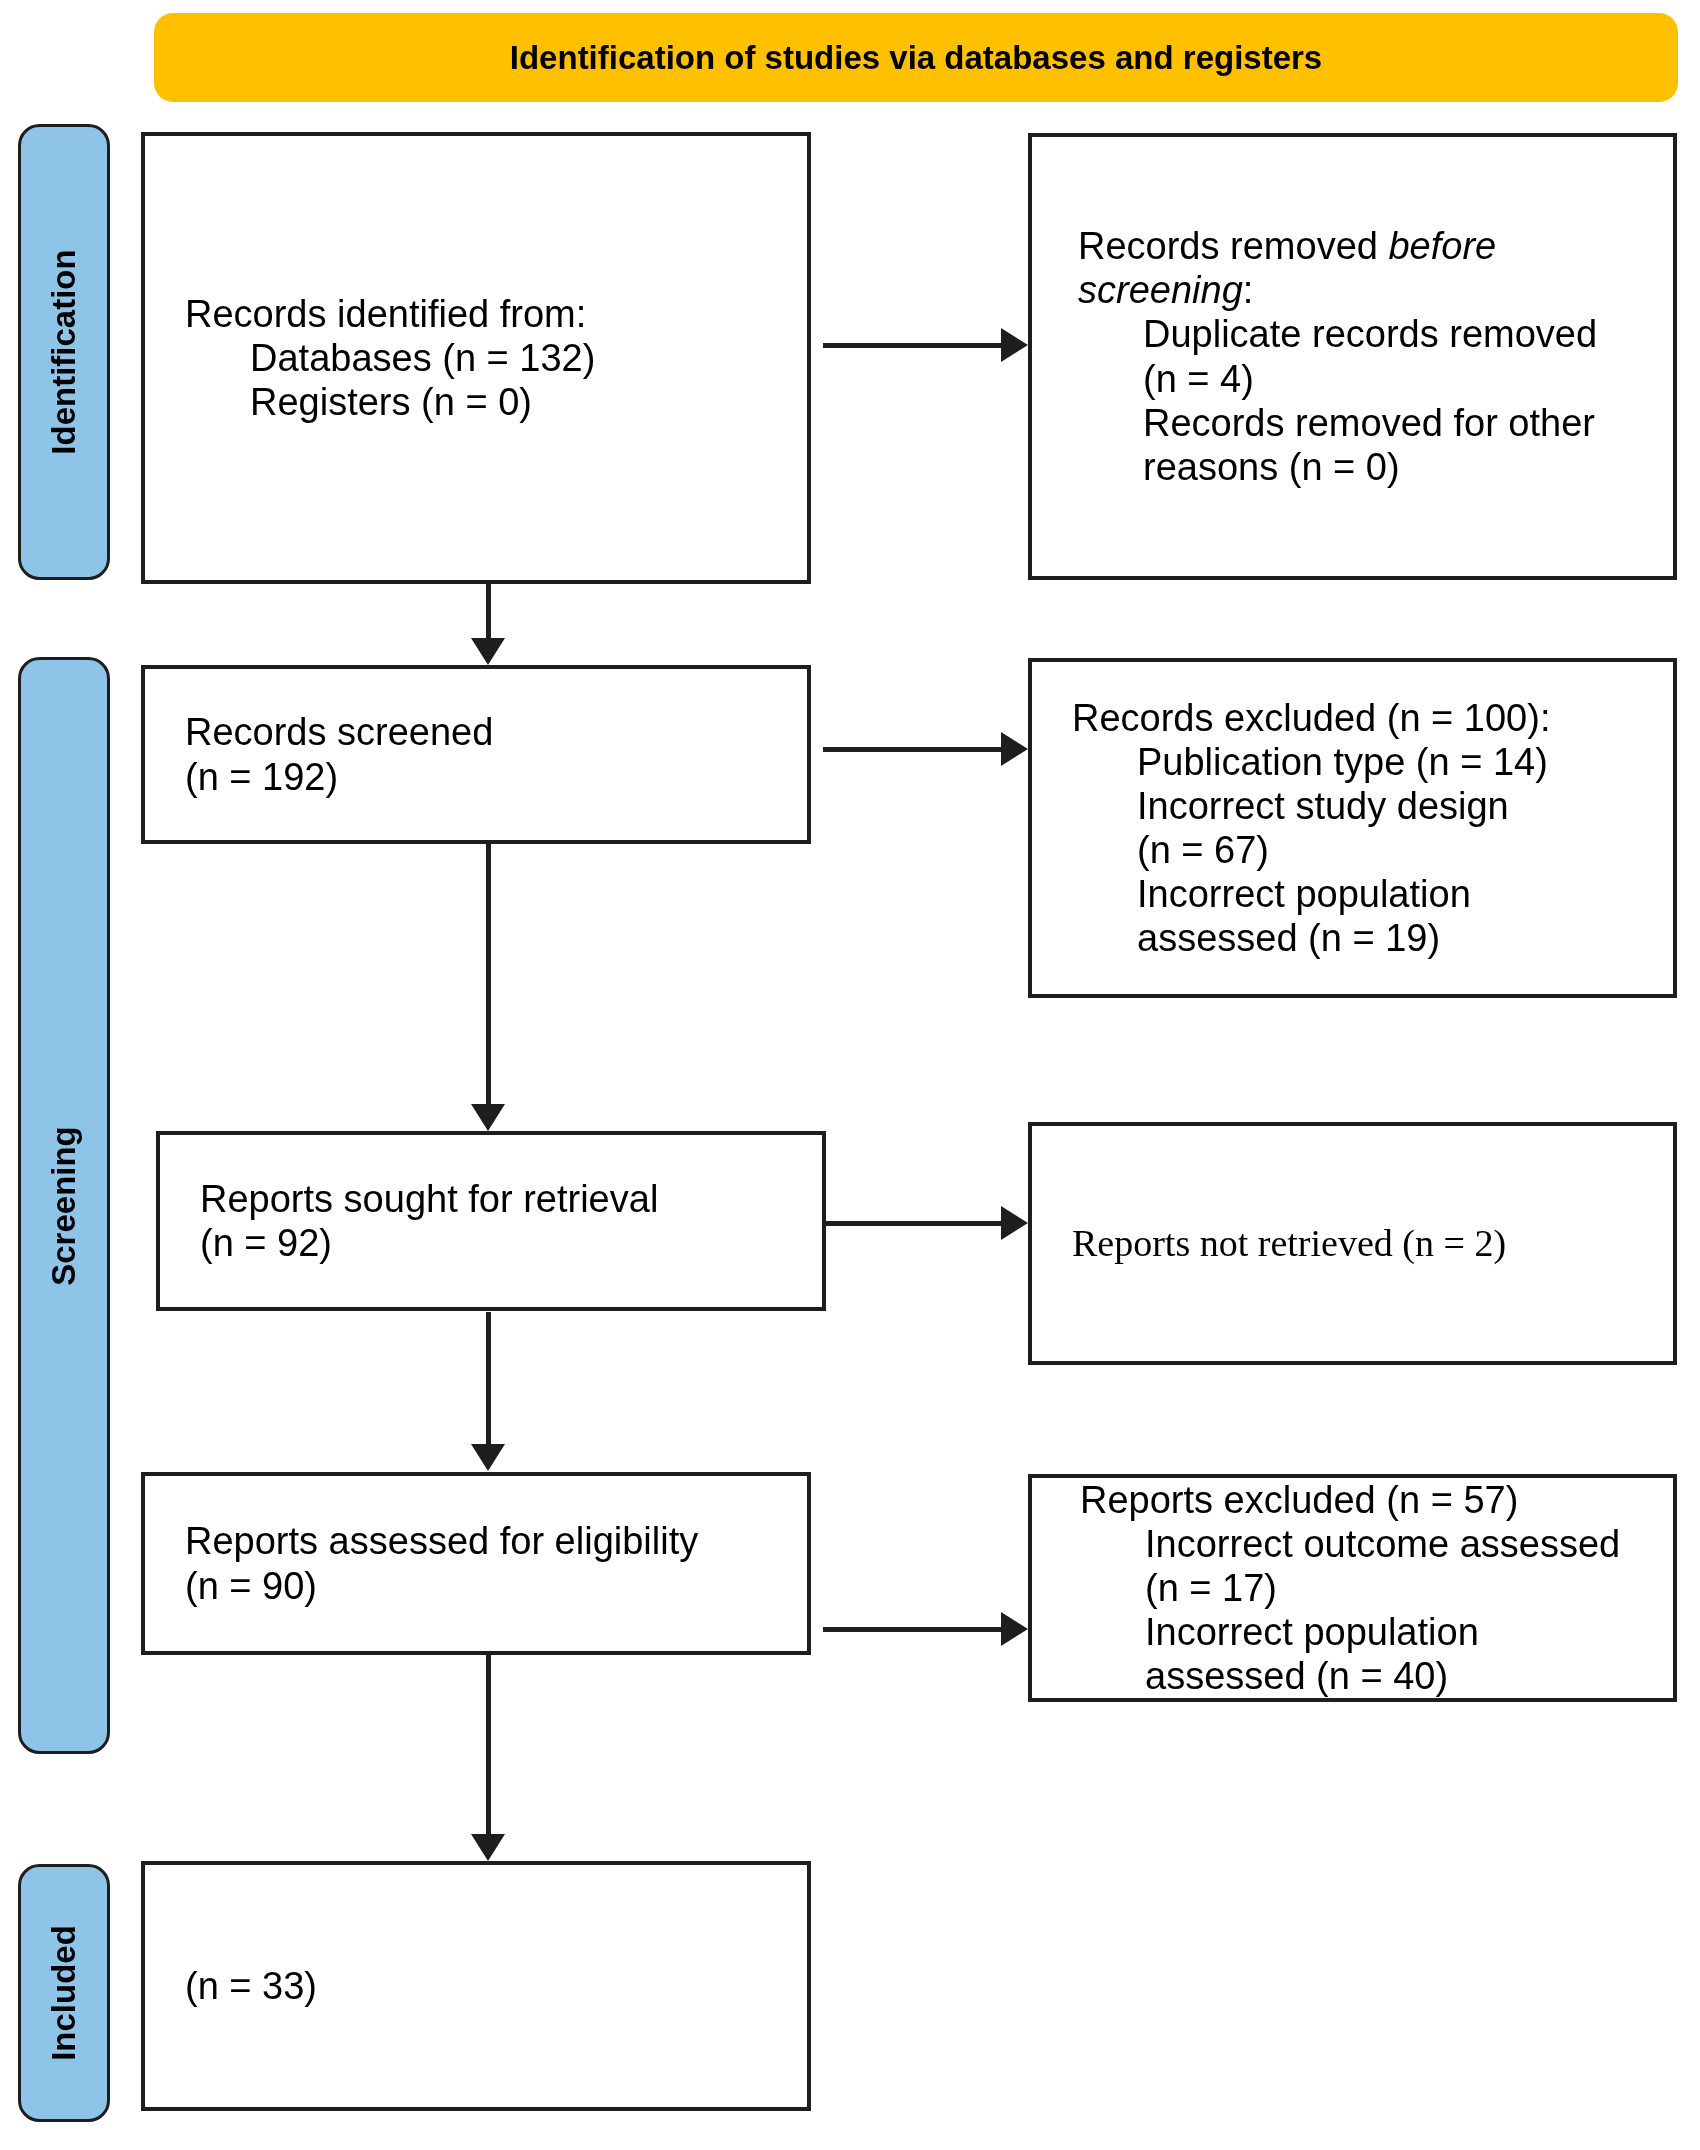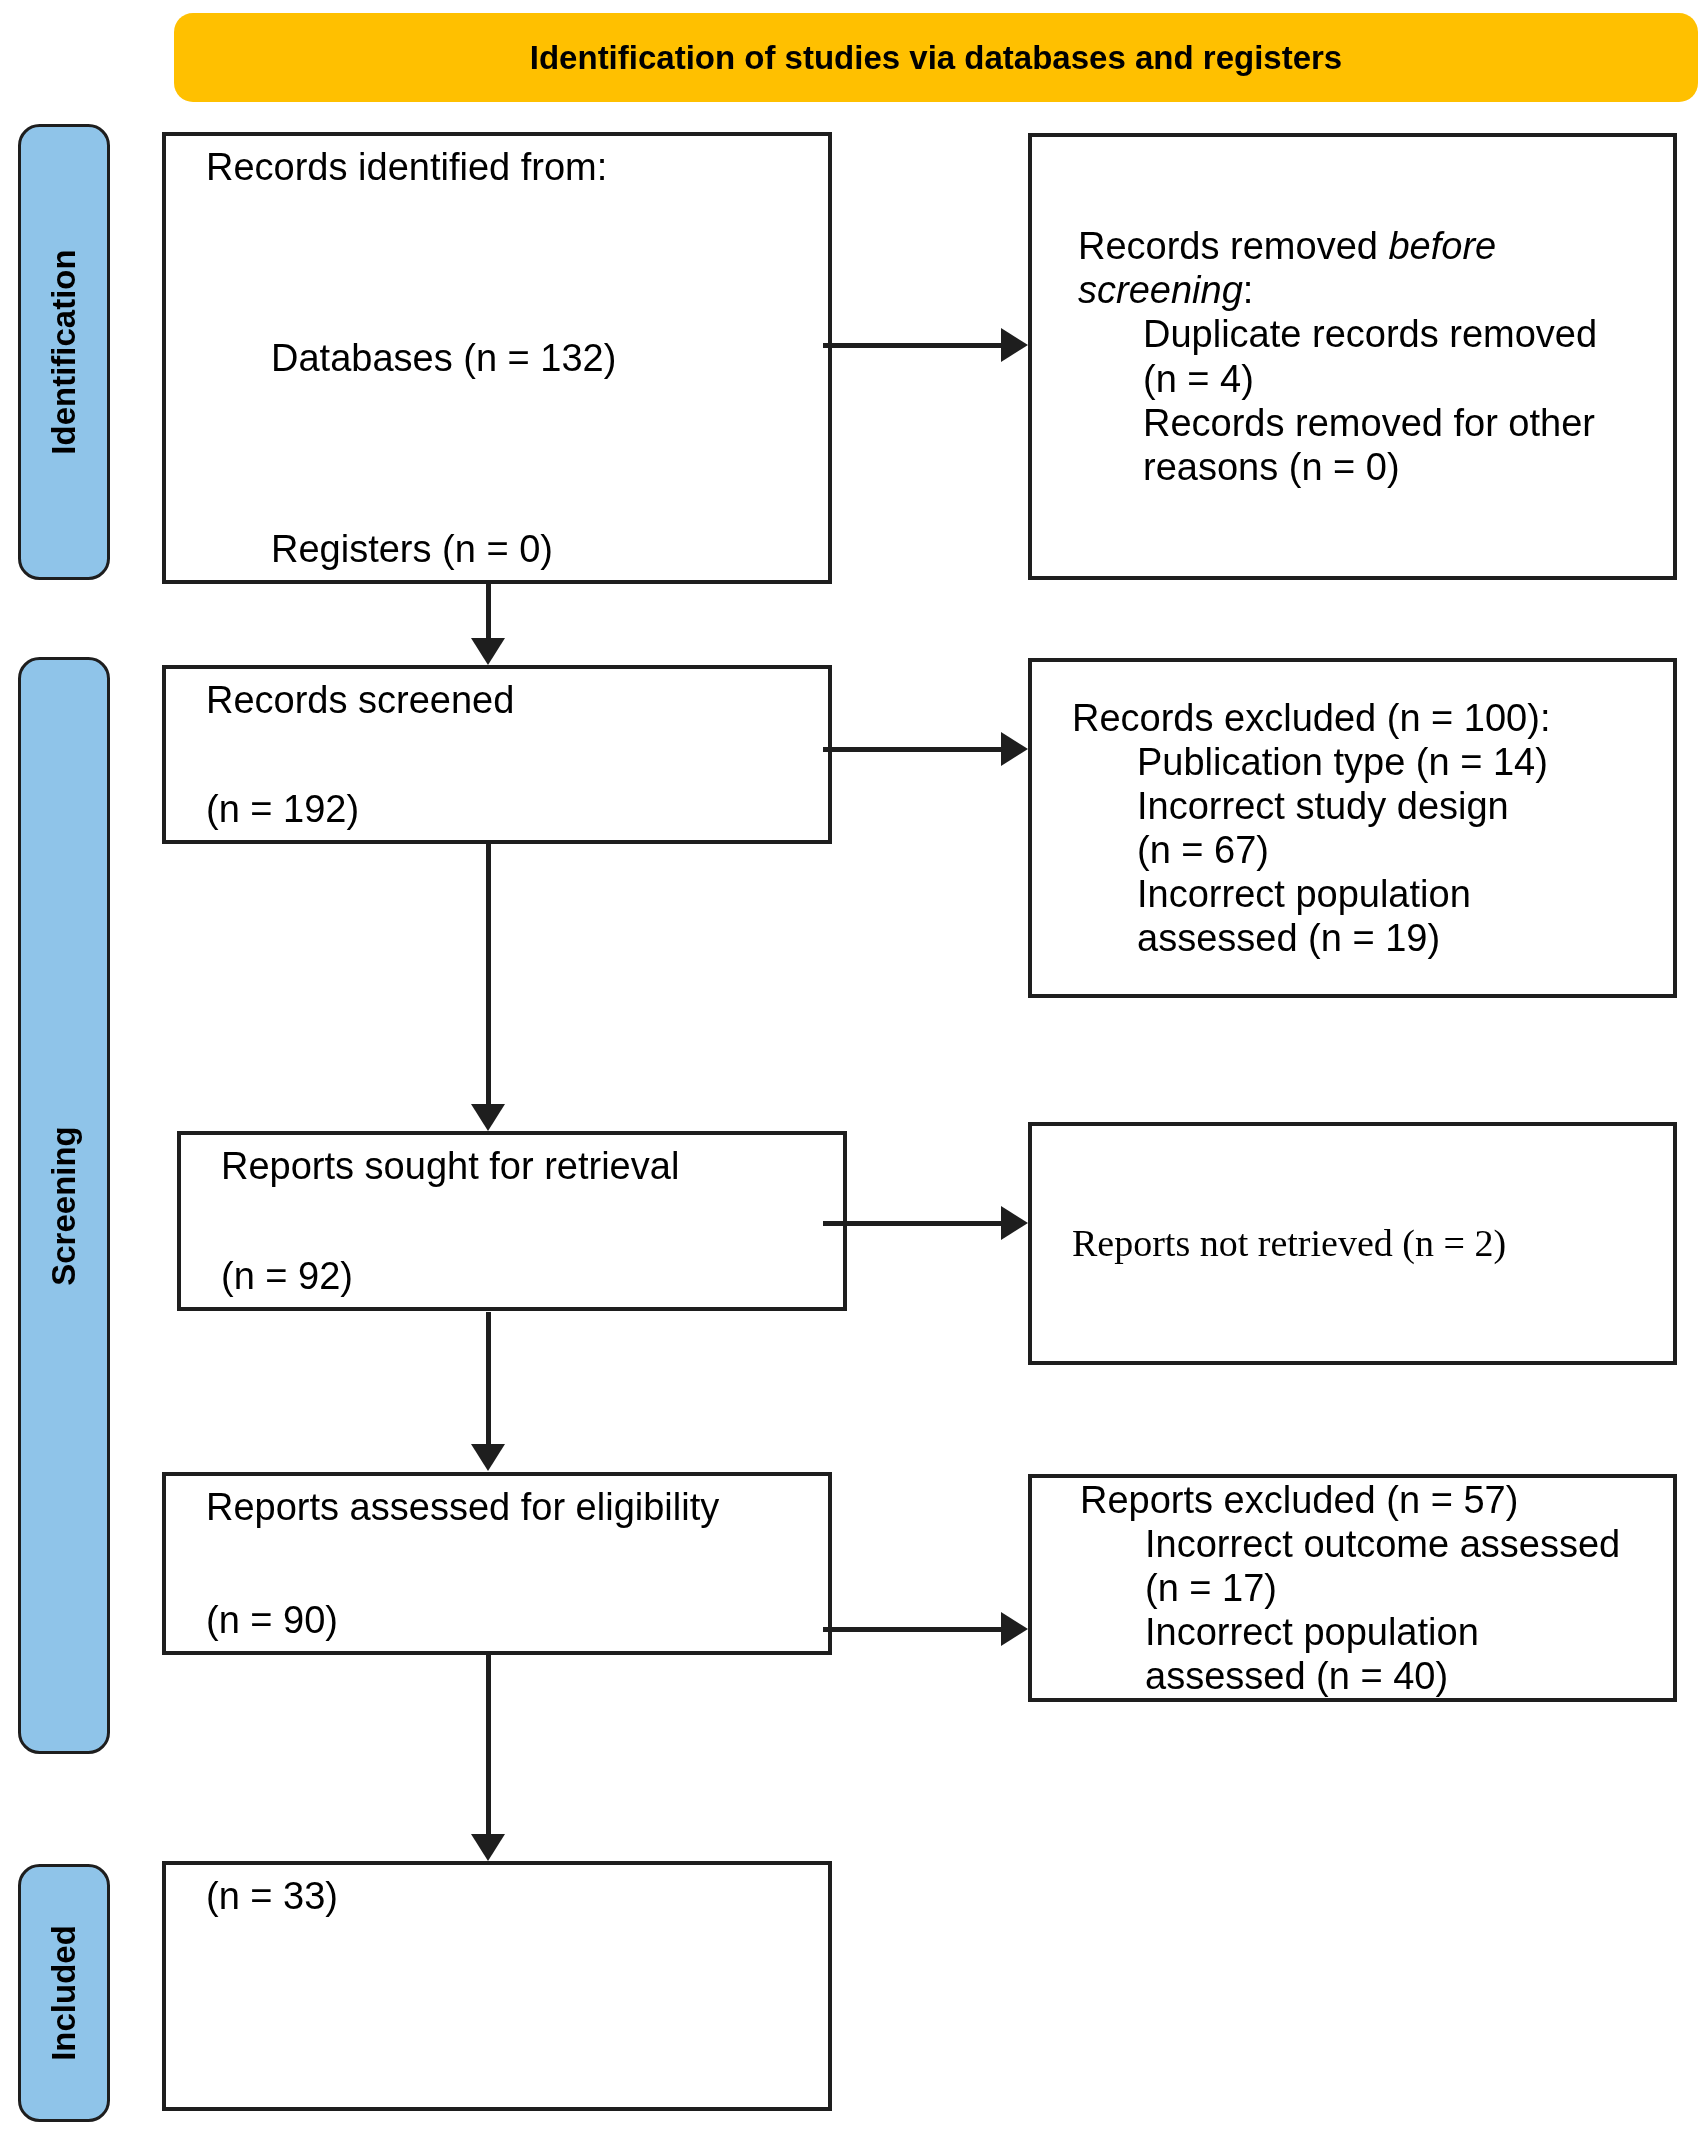--- a/index.html
+++ b/index.html
@@ -21,21 +21,20 @@
   .banner {
     position: absolute;
     left: 154px; top: 13px;
     width: 1524px; height: 89px;
     background: var(--banner, #FFC000);
     border-radius: 19px;
     display: flex; align-items: center; justify-content: center;
     font-weight: bold;
     font-size: 33px;
     color: #000;
-    margin-left: 20px;
   }
 
   
   .stage {
     position: absolute;
     left: 18px; width: 92px;
     background: var(--stage-bar, #8FC4E9);
     border: 3.6px solid var(--border, #1E1E1E);
     border-radius: 21.6px;
     box-sizing: border-box;
@@ -55,21 +54,21 @@
   .box {
     position: absolute;
     background: var(--box-background, #ffffff);
     border: 4.3px solid var(--border, #1E1E1E);
     box-sizing: border-box;
     display: flex; flex-direction: column; justify-content: center;
     padding: 8.7px 17.3px 8.7px 40px;
     font-size: 38px;
     line-height: 1.16;
   }
-  .left-col  { left: 162px;  width: 670px; justify-content: space-between; }
+  .left-col  { left: 141px;  width: 670px; }
   .right-col { left: 1028px; width: 649px; }
   .line { white-space: nowrap; }
   .line.indent { padding-left: 65px; }
   .it { font-style: italic; }
 
   #box-records-identified   { top: 132px;  height: 452px; }
   #box-records-screened     { top: 665px;  height: 179px; }
   #box-reports-sought       { top: 1131px; height: 180px; margin-left: 15px; }
   #box-reports-assessed     { top: 1472px; height: 183px; }
   #box-studies-included     { top: 1861px; height: 250px; }

